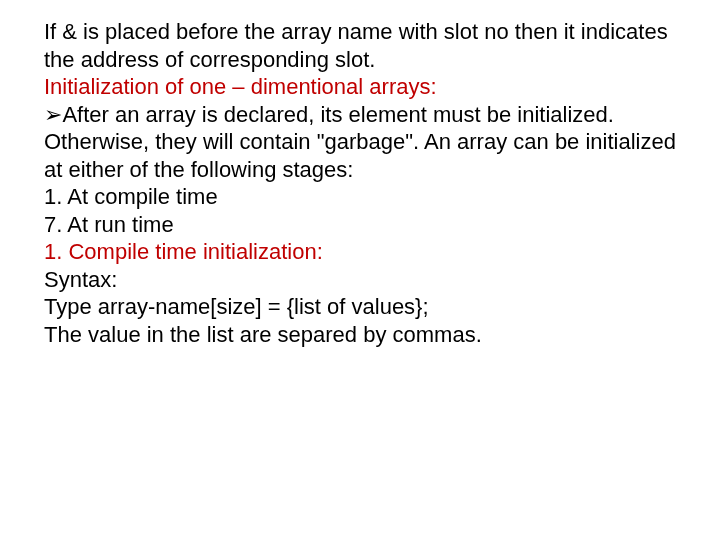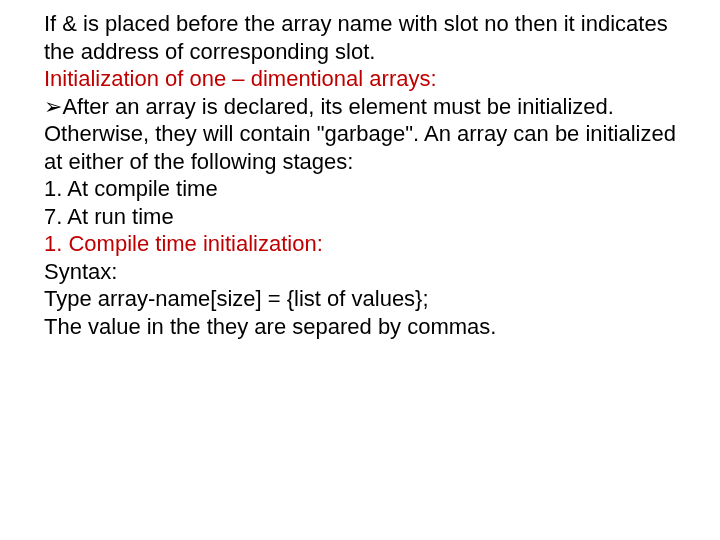--- a/index.html
+++ b/index.html
@@ -8,21 +8,21 @@
     width: 720px;
     height: 540px;
     background: #ffffff;
     font-family: Arial, Helvetica, sans-serif;
     overflow: hidden;
   }
   .slide {
     box-sizing: border-box;
     width: 720px;
     height: 540px;
-    padding: 10px 40px 20px 44px;
+    padding: 18px 40px 20px 44px;
   }
   .content {
     font-size: 22px;
     line-height: 1.25;
     color: #000000;
   }
   .para {
     color: #000000;
   }
   .heading-red {
@@ -56,16 +56,16 @@
     <span class="line para">1. At compile time</span>
 
     <span class="line para">7. At run time</span>
 
     <span class="line heading-red">1. Compile time initialization:</span>
 
     <span class="line bold para">Syntax:</span>
 
     <span class="line bold para">Type array-name[size] = {list of values};</span>
 
-    <span class="line para">The value in the they are separed by commas.</span>
+    <span class="line para">The value in the list are separed by commas.</span>
 
   </div>
 </div>
 
 </body></html>

